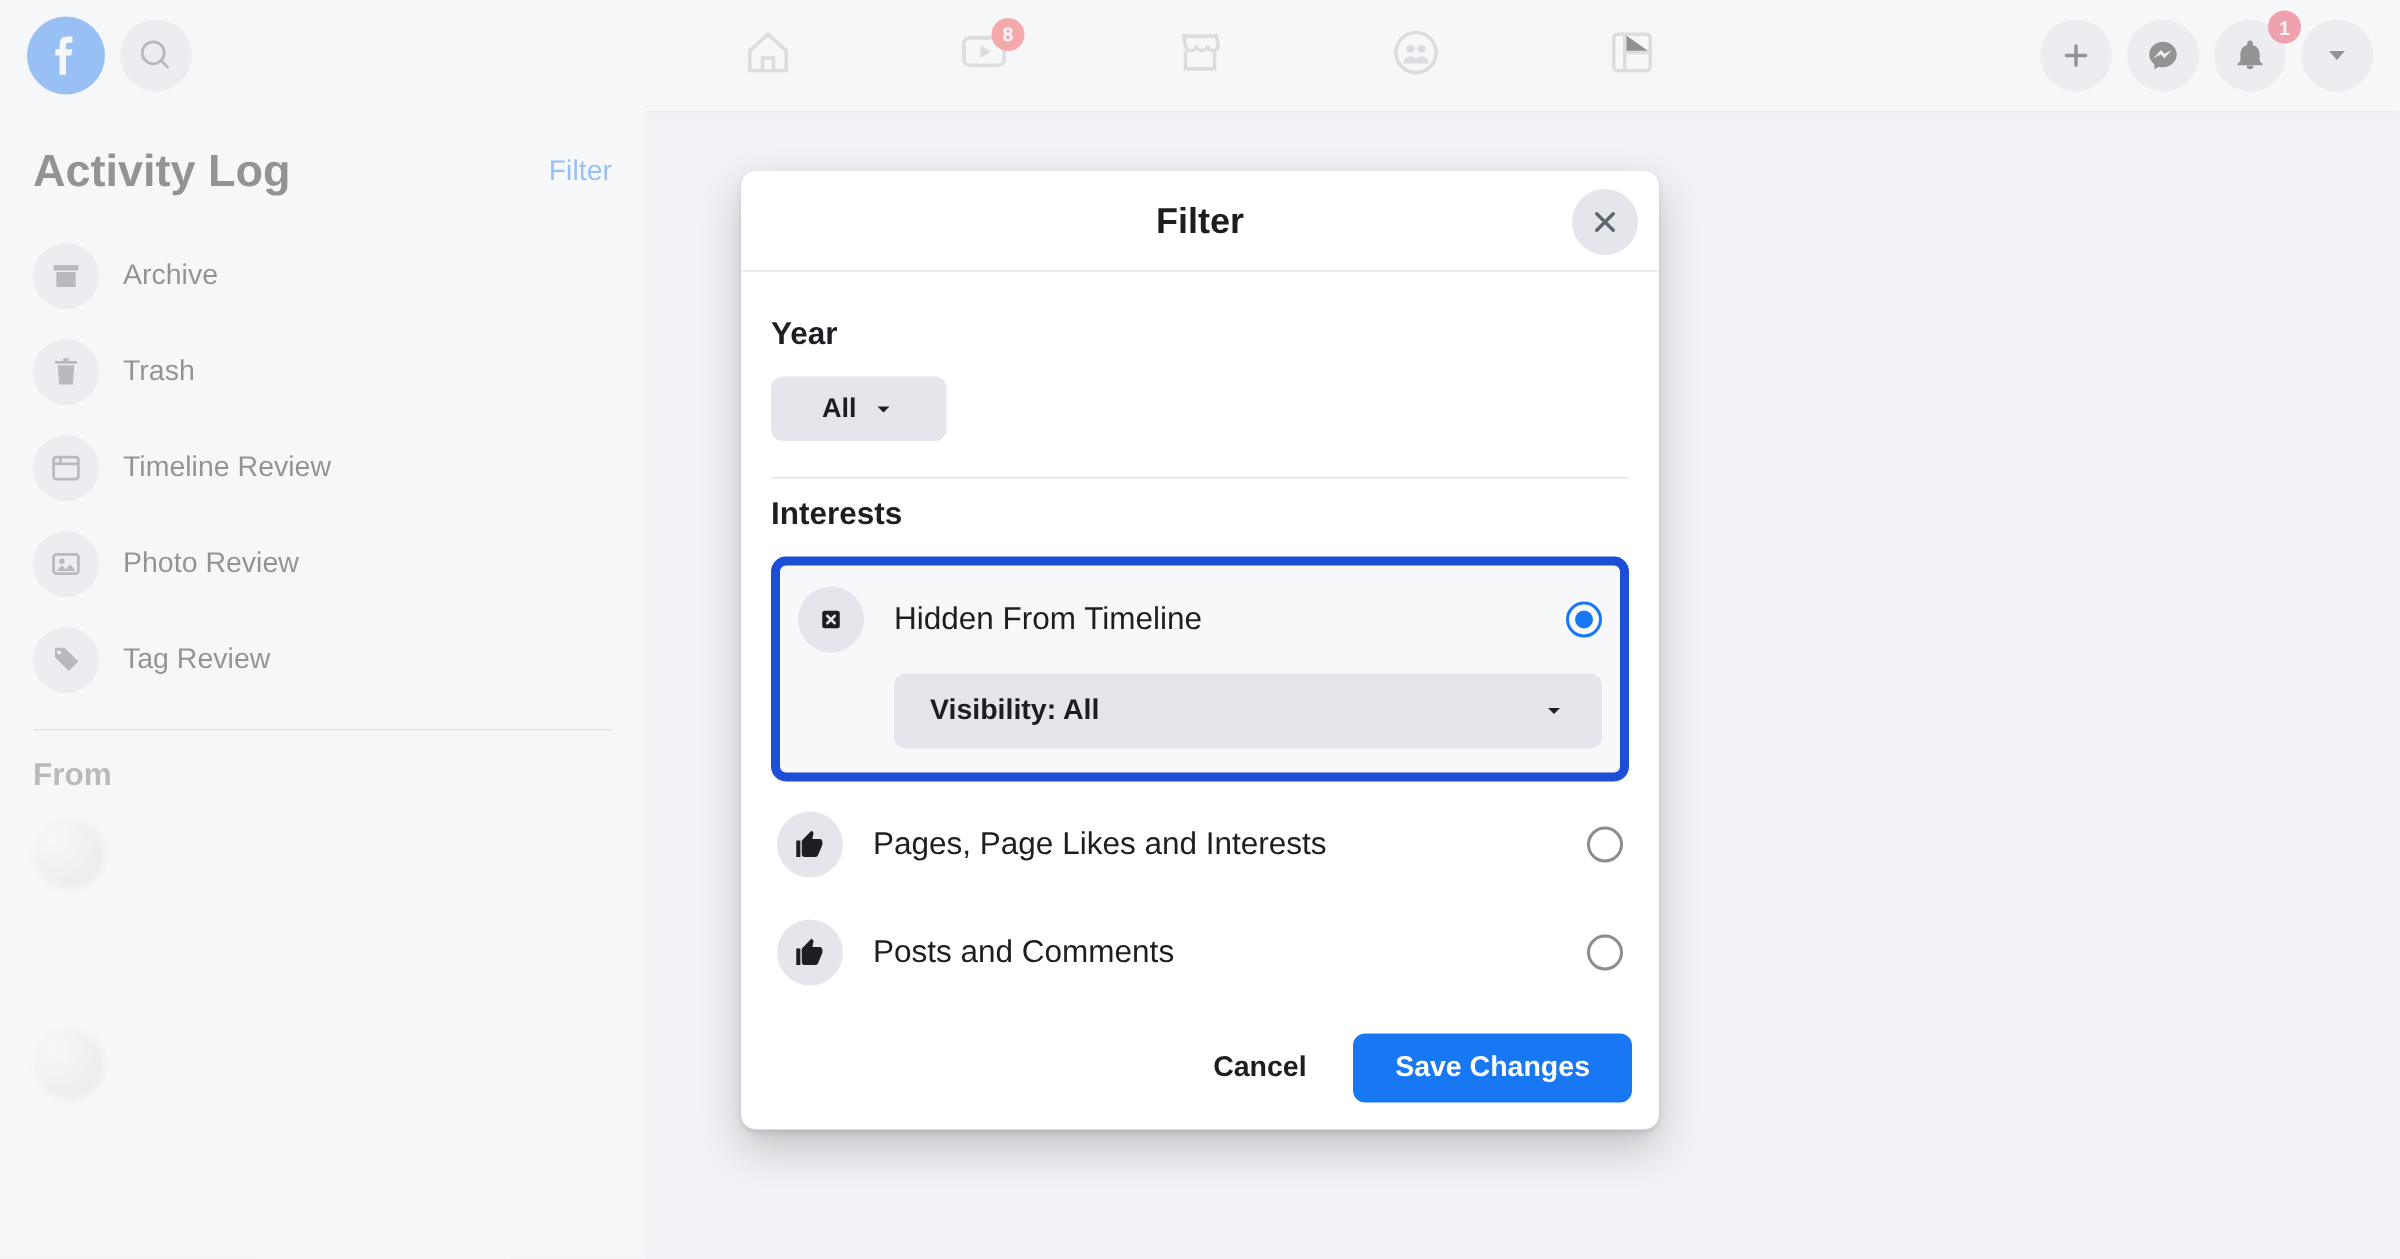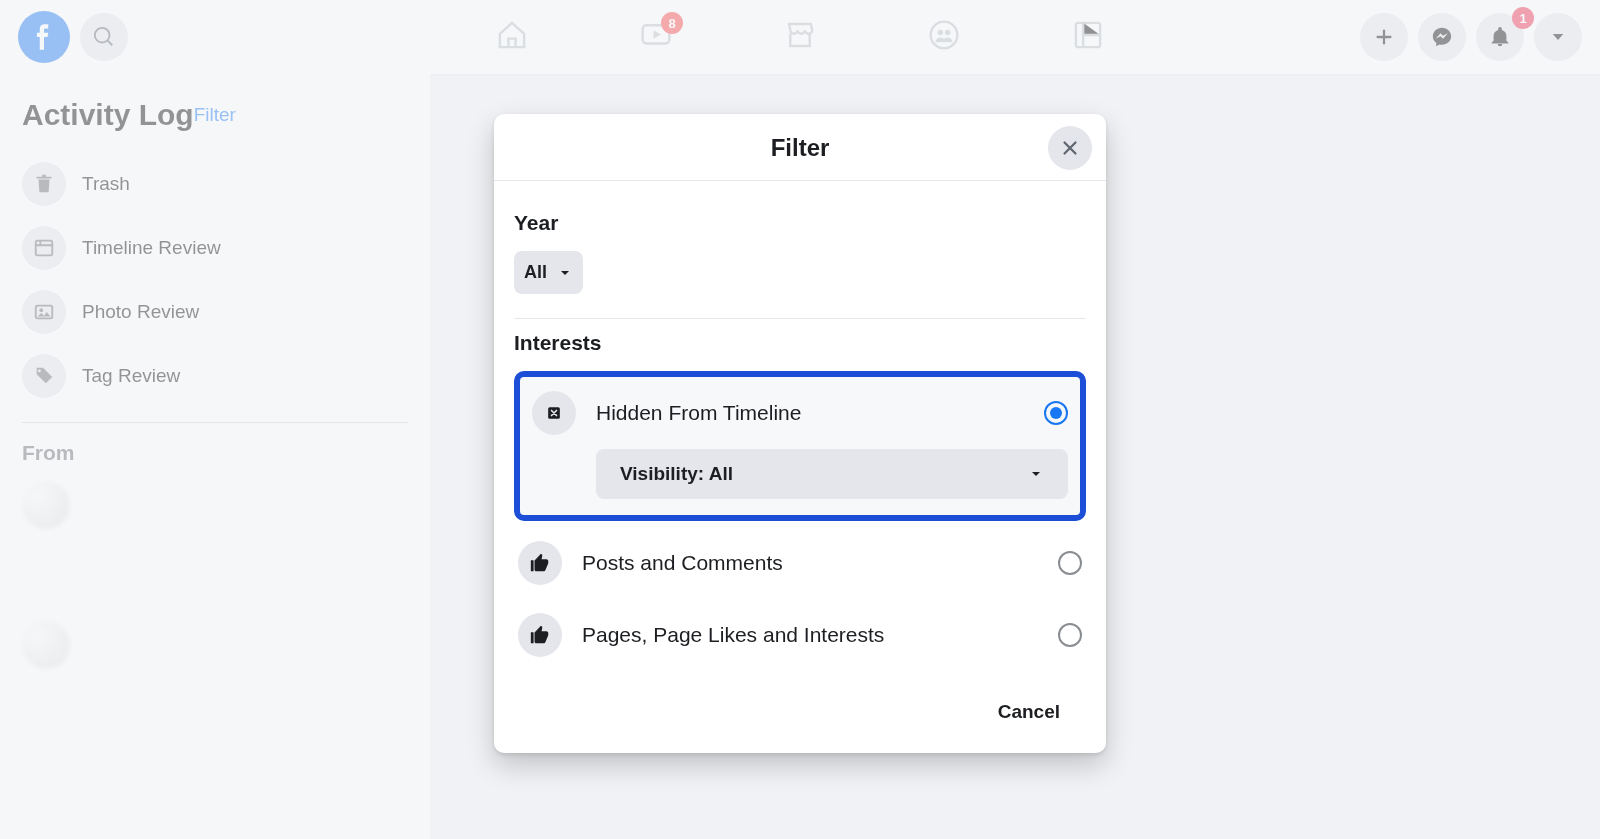--- a/index.html
+++ b/index.html
@@ -72,21 +72,21 @@
   
   .sidebar {
     position:absolute;
     top:74px; left:0;
     width:430px;
     padding:18px 10px;
     background:#fff;
     height:calc(100% - 74px);
   }
   .sidebar-header {
-    display:flex; align-items:center; justify-content:flex-start;
+    display:flex; align-items:center; justify-content:space-between;
     padding:6px 12px 20px 12px;
   }
   .sidebar-header h1 {
     font-size:30px; font-weight:800; color:#050505;
   }
   .sidebar-header .filter-link {
     color:#1877f2; font-size:19px; font-weight:400; cursor:pointer;
   }
   .sidebar-item {
     display:flex; align-items:center; gap:16px;
@@ -149,21 +149,21 @@
   }
   .modal-body {
     padding:18px 20px 4px 20px;
   }
   .section-h {
     font-size:21px; font-weight:700; margin:12px 0 16px 0;
   }
   .year-chip {
     display:inline-flex; align-items:center; gap:10px;
     background:#e4e6eb; border-radius:8px;
-    padding:11px 10px;
+    padding:11px 34px;
     font-size:18px; font-weight:600;
     cursor:pointer;
   }
   .hr { height:1px; background:#e4e6eb; margin:24px 0 12px 0; }
   .cat-list { margin-top:14px; }
   .cat-row {
     display:flex; align-items:center; gap:20px;
     padding:14px 4px;
     cursor:pointer;
   }
@@ -295,20 +295,28 @@
     </div>
   </div>
 </div>
 
 <div class="sidebar">
   <div class="sidebar-header">
     <h1>Activity Log</h1>
     <span class="filter-link">Filter</span>
   </div>
 
+  <div class="sidebar-item">
+    <span class="icon-wrap">
+      <svg viewBox="0 0 24 24" width="22" height="22">
+          <path fill="#65676b" d="M3 4h18v4H3zM5 9h14v11H5zm4 3h6v2H9z"></path>
+        </svg>
+    </span>
+    <span>Archive</span>
+  </div>
   <div class="sidebar-item">
     <span class="icon-wrap">
       <svg viewBox="0 0 24 24" width="22" height="22">
           <path fill="#65676b" d="M6 7h12l-1 14H7zM4 4h16v2H4zm6-2h4v2h-4z"></path>
         </svg>
     </span>
     <span>Trash</span>
   </div>
   <div class="sidebar-item">
     <span class="icon-wrap">
@@ -390,32 +398,33 @@
         </div>
       </div>
 
 
       <div class="cat-row">
         <div class="cat-icon">
           <svg viewBox="0 0 24 24" width="22" height="22">
               <path fill="#1c1e21" d="M2 21h3V9H2v12zm19-11c0-1.1-.9-2-2-2h-5.3l.8-3.8v-.3c0-.4-.2-.8-.4-1.1L13 2 6.6 8.6C6.2 8.9 6 9.4 6 10v9c0 1.1.9 2 2 2h8c.8 0 1.5-.5 1.8-1.2l3-7c.1-.3.2-.5.2-.8v-2z"></path>
             </svg>
         </div>
-        <div class="cat-label">Posts and Comments</div>
+        <div class="cat-label">Pages, Page Likes and Interests</div>
         <div class="radio"></div>
       </div>
 
       <div class="cat-row">
         <div class="cat-icon">
           <svg viewBox="0 0 24 24" width="22" height="22">
               <path fill="#1c1e21" d="M2 21h3V9H2v12zm19-11c0-1.1-.9-2-2-2h-5.3l.8-3.8v-.3c0-.4-.2-.8-.4-1.1L13 2 6.6 8.6C6.2 8.9 6 9.4 6 10v9c0 1.1.9 2 2 2h8c.8 0 1.5-.5 1.8-1.2l3-7c.1-.3.2-.5.2-.8v-2z"></path>
             </svg>
         </div>
-        <div class="cat-label">Pages, Page Likes and Interests</div>
+        <div class="cat-label">Posts and Comments</div>
         <div class="radio"></div>
       </div>
 
     </div>
   </div>
   <div class="modal-footer">
     <button class="btn btn-secondary">Cancel</button>
+    <button class="btn btn-primary">Save Changes</button>
   </div>
 </div>
 
 </body></html>

